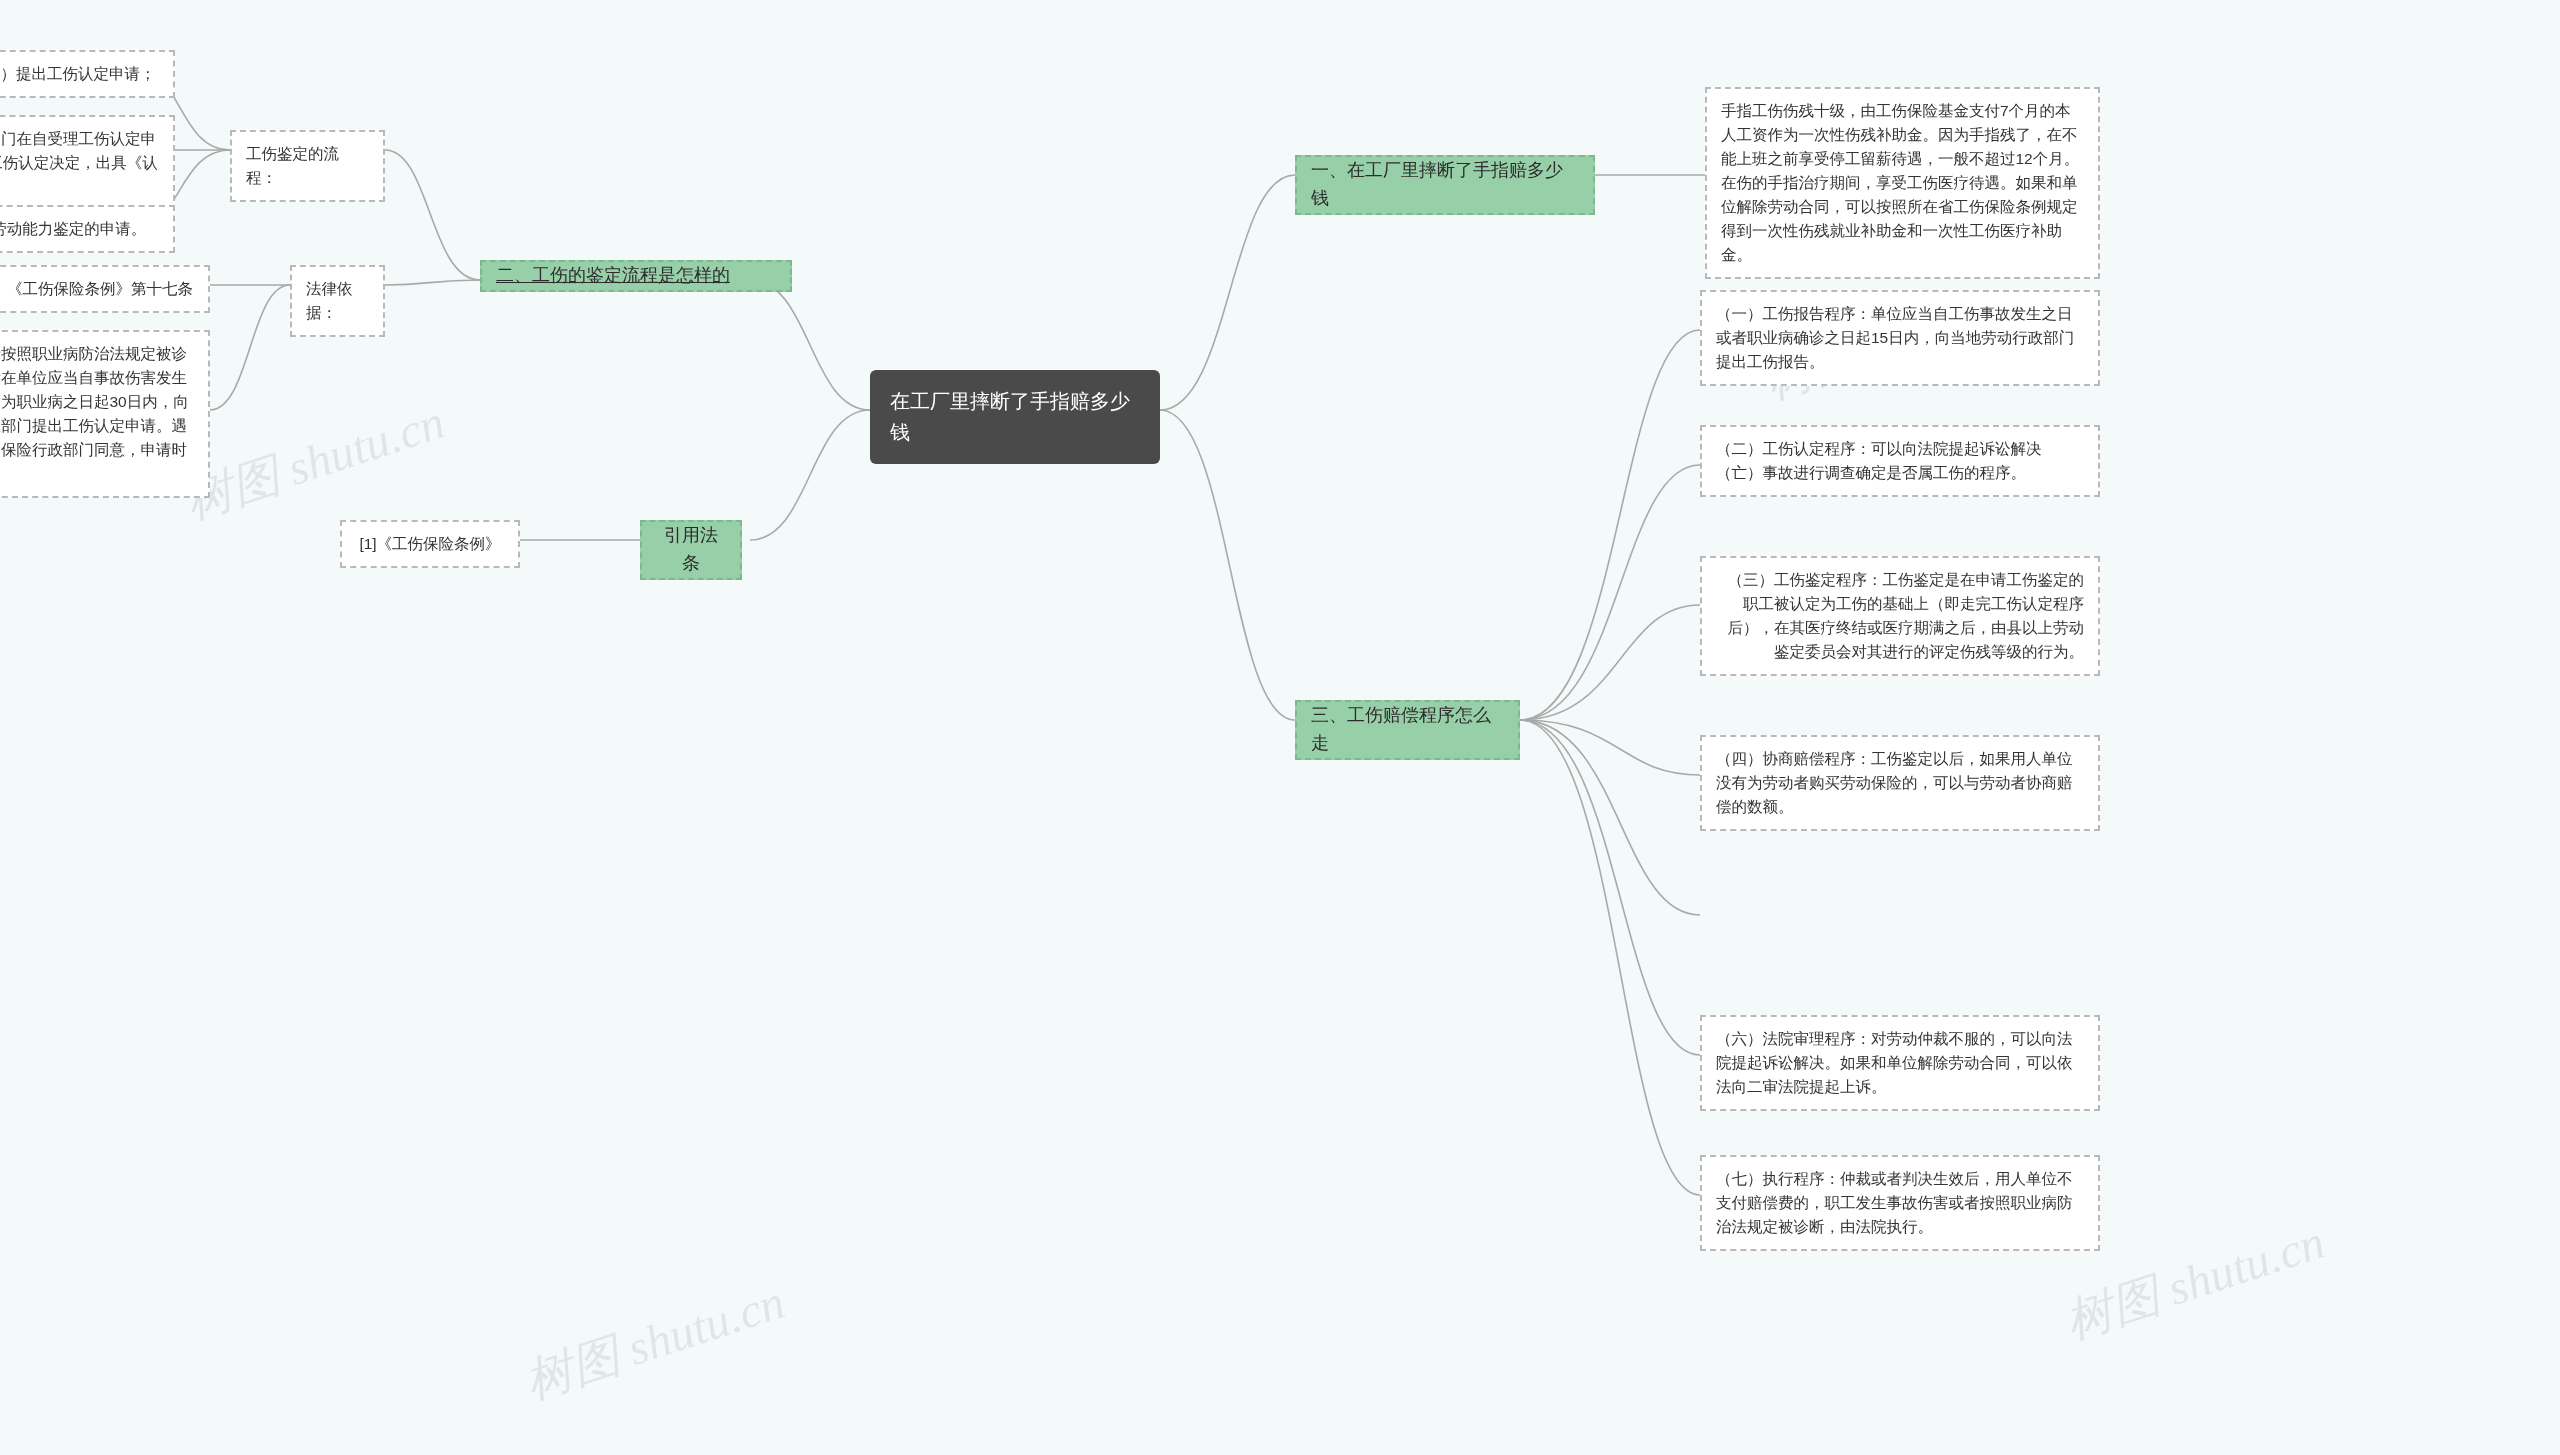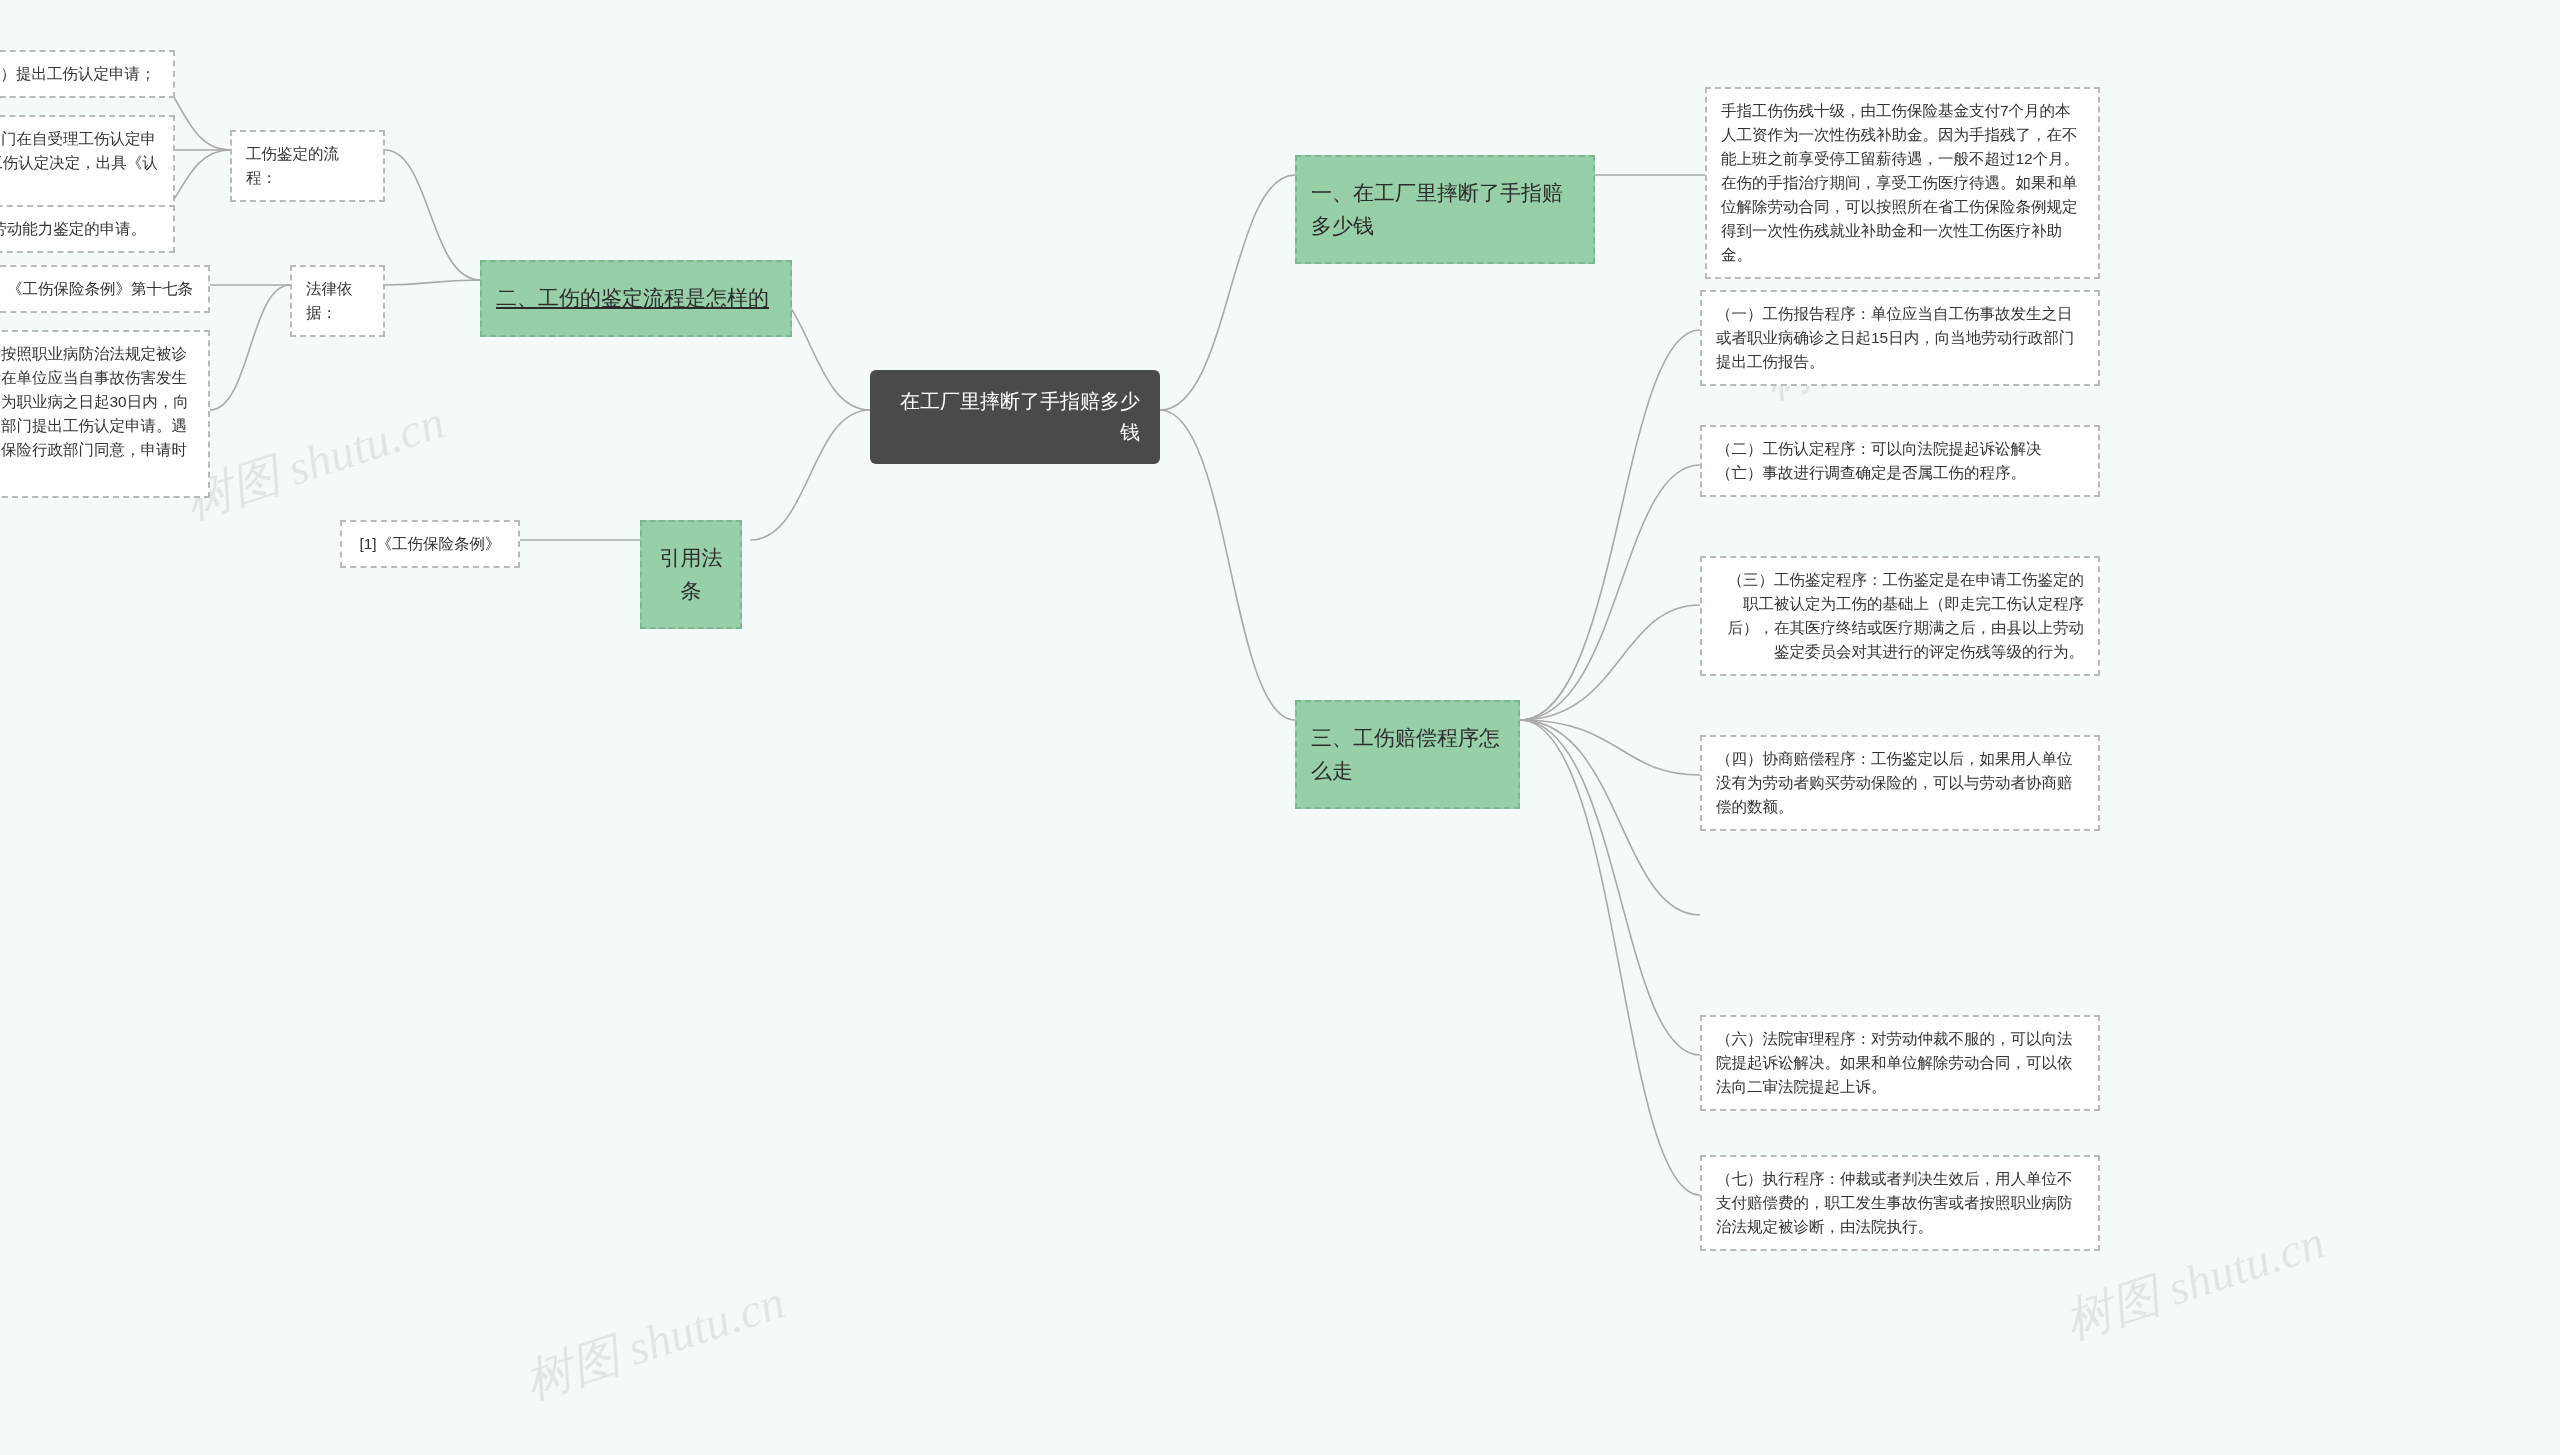--- a/index.html
+++ b/index.html
@@ -28,29 +28,29 @@
   .node {
     position: absolute;
     box-sizing: border-box;
     line-height: 1.55;
   }
   .root {
     background: #4a4a4a;
     color: #fff;
     border-radius: 6px;
     padding: 16px 20px;
-    text-align: right;
+    text-align: left;
     font-size: 20px;
     width: 290px;
   }
   .branch {
     background: #97cfa8;
     border: 2px dashed #7bb88e;
-    padding: 20px 14px;
-    font-size: 21px;
+    padding: 0 14px;
+    font-size: 18px;
     color: #2c2c2c;
   }
   .leaf {
     background: #fff;
     border: 2px dashed #b9b9b9;
     padding: 10px 14px;
     font-size: 15.5px;
     color: #333;
   }
   .wm {

